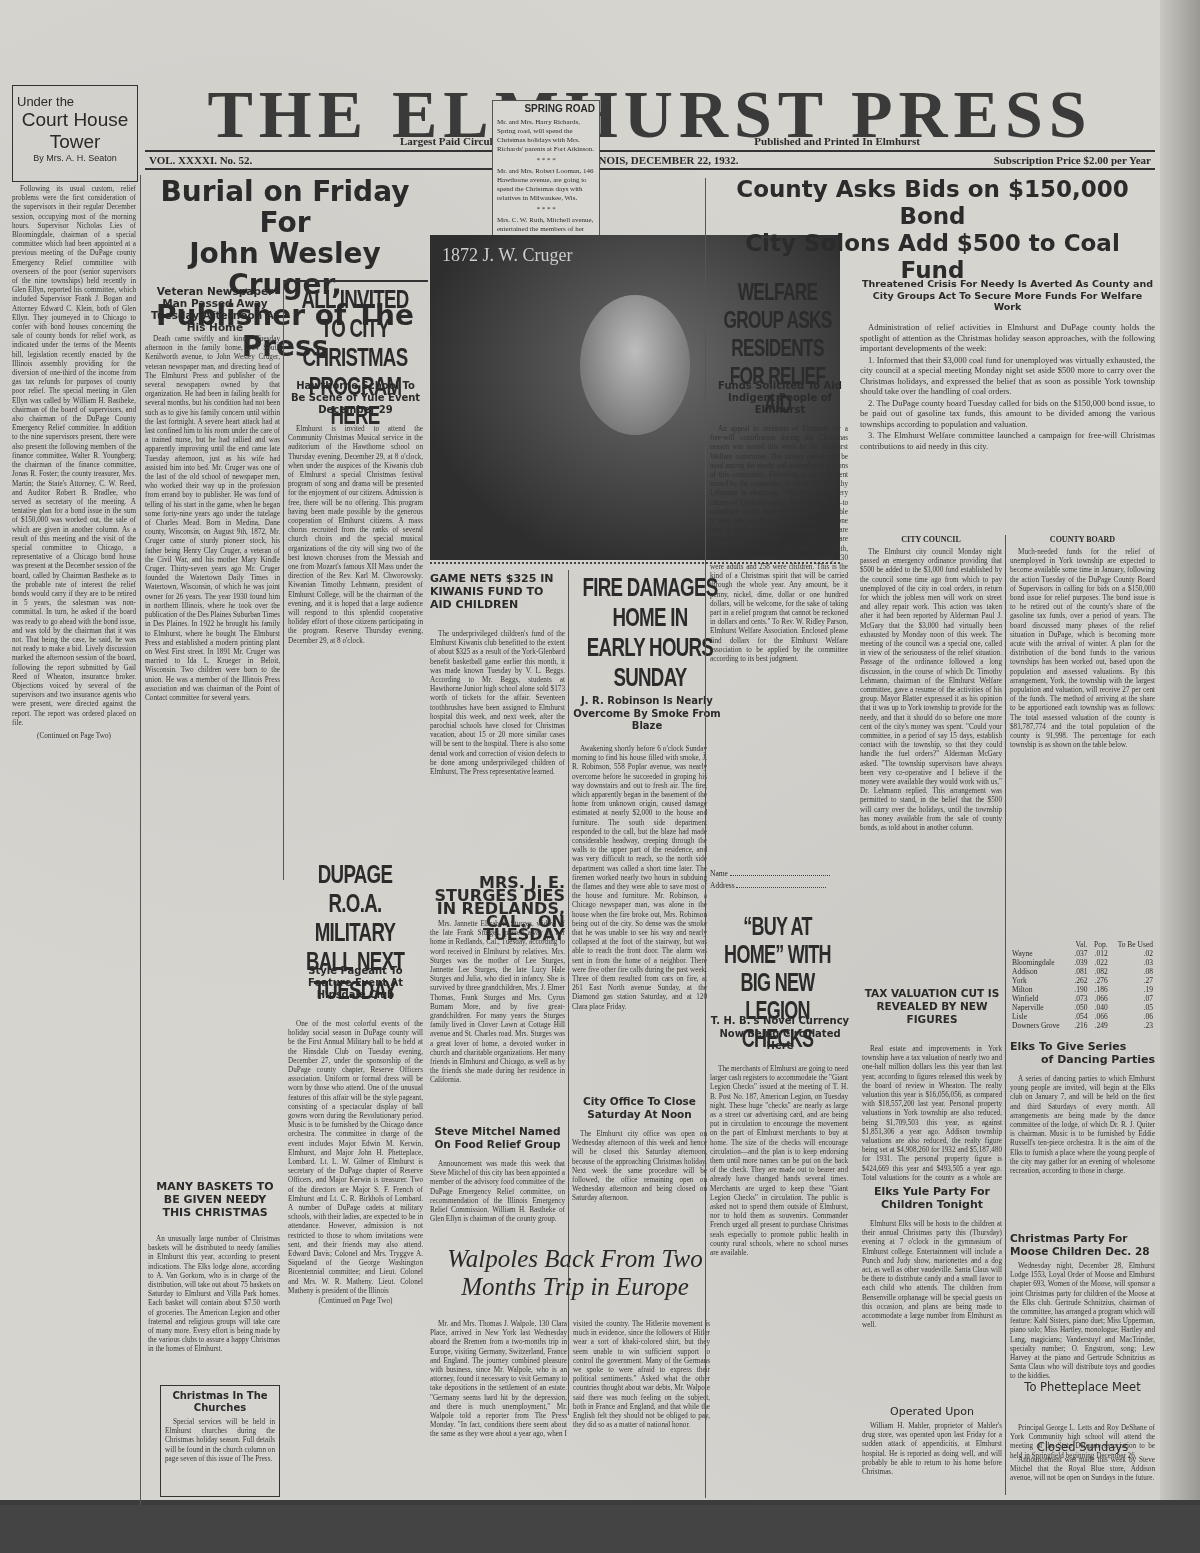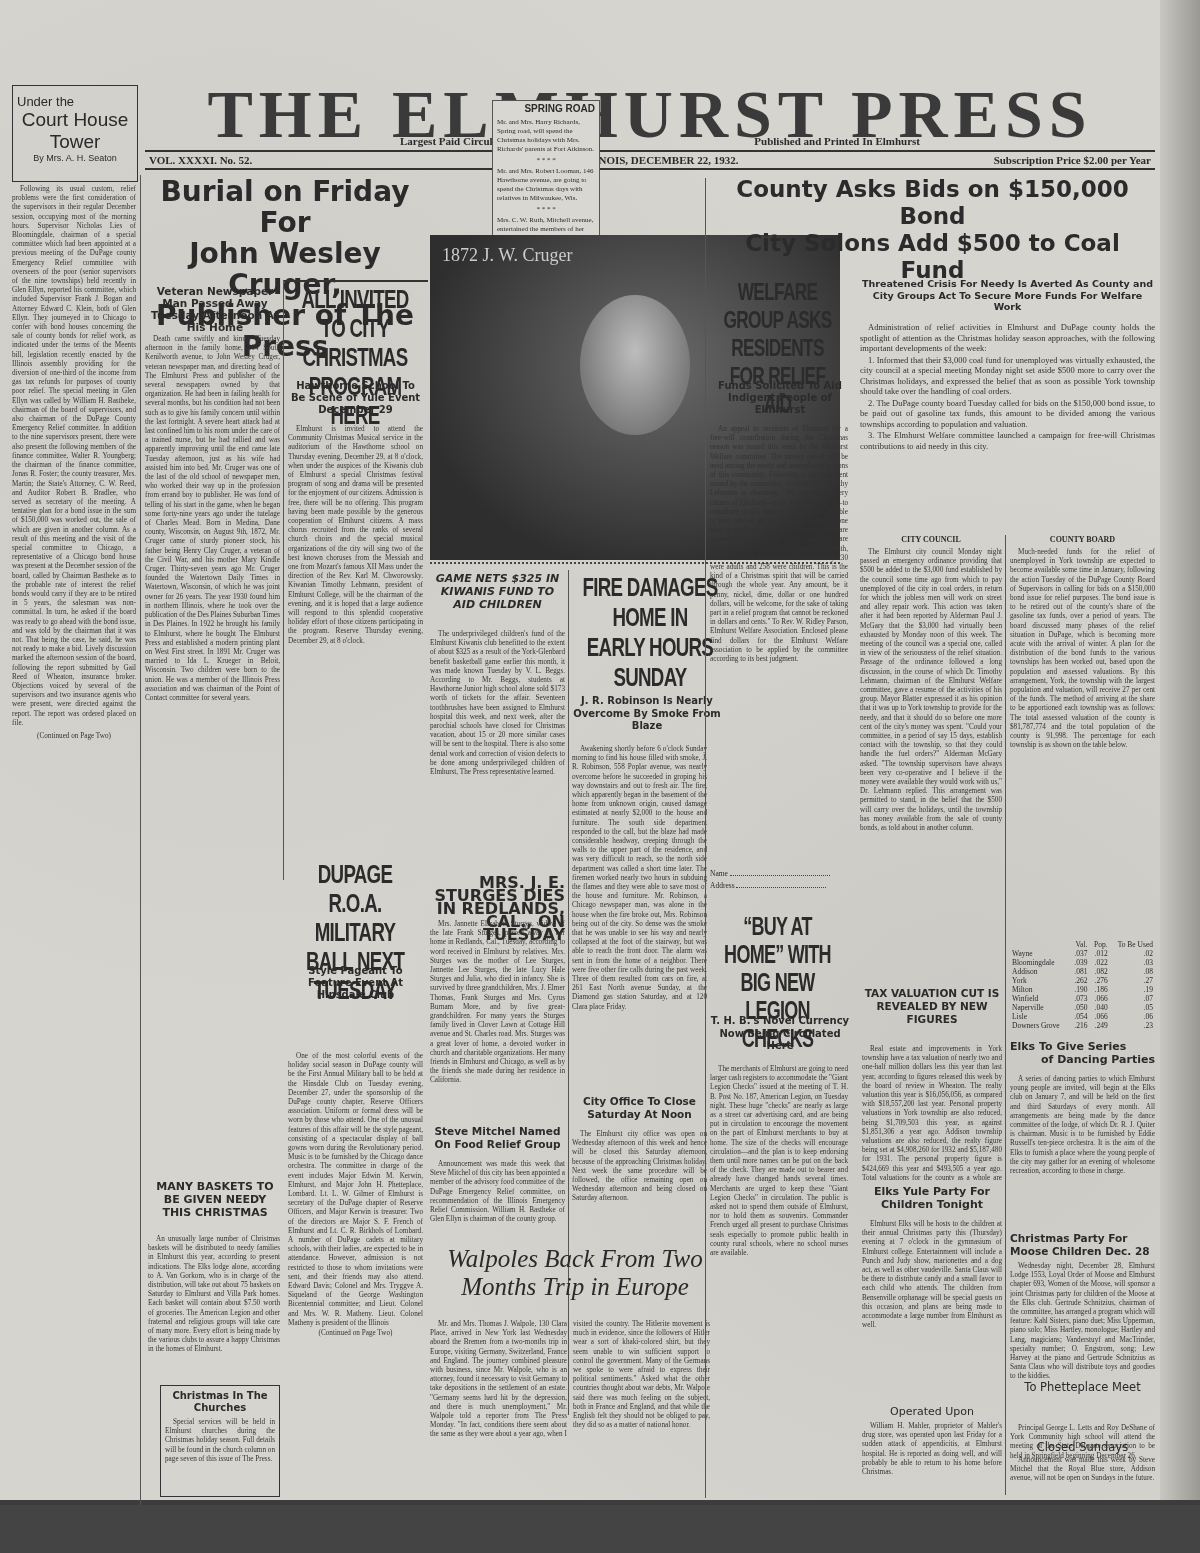--- a/index.html
+++ b/index.html
@@ -89,35 +89,35 @@
   <div class="col" style="left:288px;top:425px;width:135px;height:445px;">
     <p>Elmhurst is invited to attend the Community Christmas Musical service in the auditorium of the Hawthorne school on Thursday evening, December 29, at 8 o'clock, when under the auspices of the Kiwanis club of Elmhurst a special Christmas festival program of song and drama will be presented for the enjoyment of our citizens. Admission is free, there will be no offering. This program having been made possible by the generous cooperation of Elmhurst citizens. A mass chorus recruited from the ranks of several church choirs and the special musical organizations of the city will sing two of the best known choruses from the Messiah and one from Mozart's famous XII Mass under the direction of the Rev. Karl M. Chworowsky. Kiwanian Timothy Lehmann, president of Elmhurst College, will be the chairman of the evening, and it is hoped that a large audience will respond to this splendid cooperative holiday effort of those citizens participating in the program. Reserve Thursday evening, December 29, at 8 o'clock.</p>
   </div>
 
   <div class="abs photo">
     <div class="lbl">1872 J. W. Cruger</div>
     <div class="face"></div>
   </div>
   <div class="abs" style="left:430px;top:562px;width:410px;border-top:2px dotted #444;"></div>
 
-  <div class="abs hsans" style="left:430px;top:572px;width:135px;font-size:11px;line-height:13px;text-align:center;font-style:italic;">GAME NETS $325 IN KIWANIS FUND TO AID CHILDREN</div>
+  <div class="abs hsans" style="left:430px;top:572px;width:135px;font-size:11px;line-height:13px;text-align:left;">GAME NETS $325 IN KIWANIS FUND TO AID CHILDREN</div>
   <div class="col" style="left:430px;top:630px;width:135px;height:230px;">
     <p>The underprivileged children's fund of the Elmhurst Kiwanis club benefitted to the extent of about $325 as a result of the York-Glenbard benefit basketball game earlier this month, it was made known Tuesday by V. L. Beggs. According to Mr. Beggs, students at Hawthorne Junior high school alone sold $173 worth of tickets for the affair. Seventeen toothbrushes have been assigned to Elmhurst hospital this week, and next week, after the parochial schools have closed for Christmas vacation, about 15 or 20 more similar cases will be sent to the hospital. There is also some dental work and correction of vision defects to be done among underprivileged children of Elmhurst, The Press representative learned.</p>
   </div>
 
   <div class="vrule" style="left:568px;top:570px;height:845px;"></div>
   <div class="abs hcond" style="left:555px;top:572px;width:190px;font-size:26px;line-height:30px;">FIRE DAMAGES HOME IN EARLY HOURS SUNDAY</div>
   <div class="abs hsans" style="left:572px;top:695px;width:150px;font-size:10px;line-height:12.5px;">J. R. Robinson Is Nearly Overcome By Smoke From Blaze</div>
   <div class="col" style="left:572px;top:745px;width:135px;height:340px;">
     <p>Awakening shortly before 6 o'clock Sunday morning to find his house filled with smoke, J. R. Robinson, 558 Poplar avenue, was nearly overcome before he succeeded in groping his way downstairs and out to fresh air. The fire, which apparently began in the basement of the home from unknown origin, caused damage estimated at nearly $2,000 to the house and furniture. The south side department responded to the call, but the blaze had made considerable headway, creeping through the walls to the upper part of the residence, and was very difficult to reach, so the north side department was called a short time later. The firemen worked nearly two hours in subduing the flames and they were able to save most of the house and furniture. Mr. Robinson, a Chicago newspaper man, was alone in the house when the fire broke out, Mrs. Robinson being out of the city. So dense was the smoke that he was unable to see his way and nearly collapsed at the foot of the stairway, but was able to reach the front door. The alarm was sent in from the home of a neighbor. There were five other fire calls during the past week. Three of them resulted from cars on fire, at 261 East North avenue Sunday, at the Diamond gas station Saturday, and at 120 Clara place Friday.</p>
   </div>
 
   <div class="abs hcond" style="left:270px;top:860px;width:170px;font-size:26px;line-height:29px;">DUPAGE R.O.A. MILITARY BALL NEXT TUESDAY</div>
   <div class="abs hsans" style="left:288px;top:965px;width:135px;font-size:10px;line-height:12px;">Style Pageant To Feature Event At Hinsdale Club</div>
-  <div class="col" style="left:288px;top:1020px;width:135px;height:460px;margin-top:32px;">
+  <div class="col" style="left:288px;top:1020px;width:135px;height:460px;">
     <p>One of the most colorful events of the holiday social season in DuPage county will be the First Annual Military ball to be held at the Hinsdale Club on Tuesday evening, December 27, under the sponsorship of the DuPage county chapter, Reserve Officers association. Uniform or formal dress will be worn by those who attend. One of the unusual features of this affair will be the style pageant, consisting of a spectacular display of ball gowns worn during the Revolutionary period. Music is to be furnished by the Chicago dance orchestra. The committee in charge of the event includes Major Edwin M. Kerwin, Elmhurst, and Major John H. Phetteplace, Lombard. Lt. L. W. Gilmer of Elmhurst is secretary of the DuPage chapter of Reserve Officers, and Major Kerwin is treasurer. Two of the directors are Major S. F. French of Elmhurst and Lt. C. R. Birkhols of Lombard. A number of DuPage cadets at military schools, with their ladies, are expected to be in attendance. However, admission is not restricted to those to whom invitations were sent, and their friends may also attend. Edward Davis; Colonel and Mrs. Tryggve A. Siqueland of the George Washington Bicentennial committee; and Lieut. Colonel and Mrs. W. R. Matheny. Lieut. Colonel Matheny is president of the Illinois</p>
     <div style="text-align:center">(Continued on Page Two)</div>
   </div>
 
   <div class="abs hsans" style="left:430px;top:876px;width:135px;font-size:16px;line-height:13px;text-align:right;">MRS. J. E. STURGES DIES IN REDLANDS, CAL., ON TUESDAY</div>
   <div class="col" style="left:430px;top:920px;width:135px;height:200px;">
     <p>Mrs. Jannette Elizabeth Sturges, widow of the late Frank Sturges, passed away at her home in Redlands, Cal., Tuesday, according to word received in Elmhurst by relatives. Mrs. Sturges was the mother of Lee Sturges, Jannette Lee Sturges, the late Lucy Hale Sturges and Julia, who died in infancy. She is survived by three grandchildren, Mrs. J. Elmer Thomas, Frank Sturges and Mrs. Cyrus Burnam More, and by five great-grandchildren. For many years the Sturges family lived in Clover Lawn at Cottage Hill avenue and St. Charles road. Mrs. Sturges was a great lover of home, a devoted worker in church and charitable organizations. Her many friends in Elmhurst and Chicago, as well as by the friends she made during her residence in California.</p>
   </div>
 
   <div class="abs hsans" style="left:430px;top:1125px;width:135px;font-size:10.5px;line-height:13px;">Steve Mitchel Named On Food Relief Group</div>

